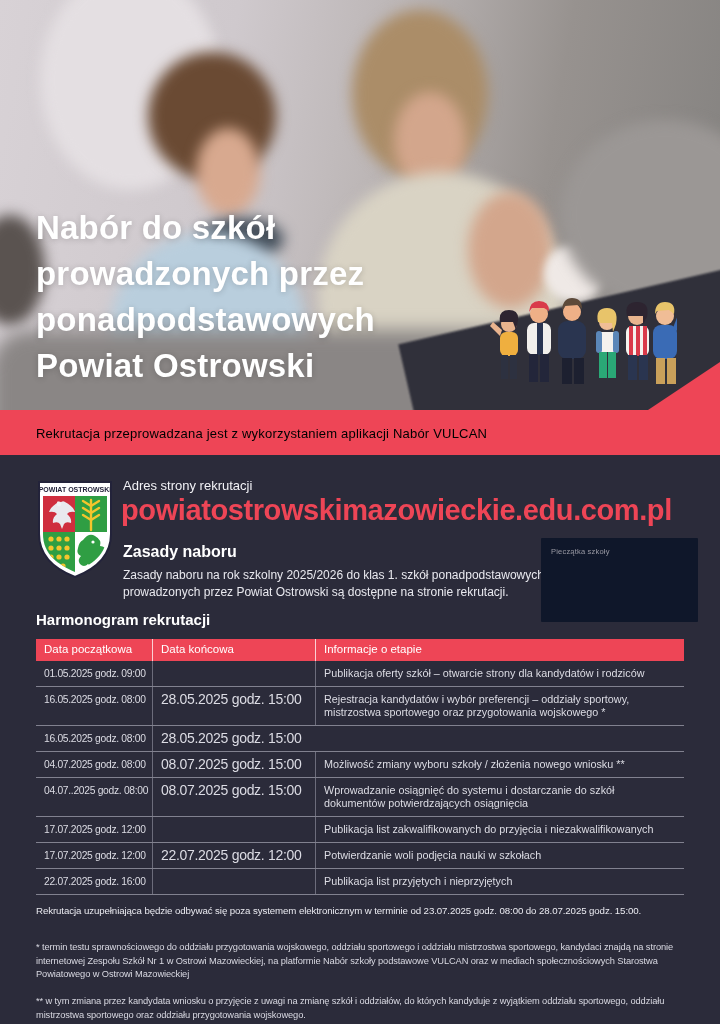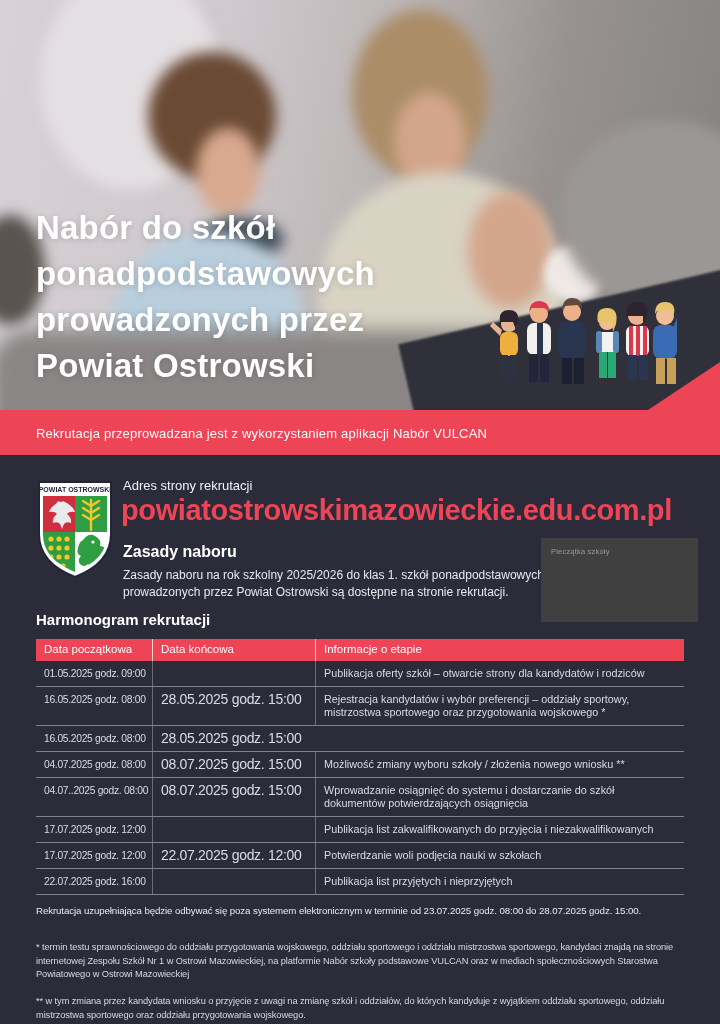--- a/index.html
+++ b/index.html
@@ -22,32 +22,32 @@
   .b-warm{left:468px;top:192px;width:84px;height:116px;background:#d3a68c;}
   .b-cup{left:544px;top:244px;width:62px;height:58px;background:#efe9e6;filter:blur(4px);}
   .b-couch{left:-10px;top:330px;width:740px;height:140px;background:#8a8685;border-radius:40px;filter:blur(9px);}
   .b-couchR{left:560px;top:120px;width:210px;height:190px;background:#9b9795;}
   .laptop{position:absolute;left:408px;top:300px;width:380px;height:130px;background:#30303a;
           transform:rotate(-13deg);filter:blur(1px);}
   .students{position:absolute;left:487px;top:292px;}
   
   .redband{position:absolute;left:0;top:355px;width:720px;height:100px;background:var(--accent);
            clip-path:polygon(0 55px,648px 55px,720px 7px,720px 100px,0 100px);}
-  .redband-text{position:absolute;left:36px;top:71px;color:#ffffff;font-size:13px;letter-spacing:.2px;}
+  .redband-text{position:absolute;left:36px;top:71px;color:#000000;font-size:13px;letter-spacing:.2px;}
   .hero-title{position:absolute;left:36px;top:205px;color:#fff;font-size:33px;font-weight:700;
               line-height:46px;letter-spacing:.2px;text-shadow:0 1px 6px rgba(0,0,0,.18);}
   .vulcan{position:absolute;left:533px;top:30px;display:flex;align-items:center;gap:8px;}
   .vulcan-word{color:#fff;font-size:25px;font-weight:700;letter-spacing:3px;}
   
   .crest{position:absolute;left:36px;top:480px;}
   .addr-label{position:absolute;left:123px;top:478px;color:#f2f2f6;font-size:13px;}
   .addr-url{position:absolute;left:121px;top:494px;color:var(--accent);font-size:29px;font-weight:700;letter-spacing:-.4px;}
   .rules-h{position:absolute;left:123px;top:543px;color:#fff;font-size:16px;font-weight:700;}
   .rules-t{position:absolute;left:123px;top:567px;width:452px;color:#e9e9ef;font-size:12px;line-height:17px;}
-  .stamp{position:absolute;left:541px;top:538px;width:157px;height:84px;background:#404040;border-radius:1px;}
+  .stamp{position:absolute;left:541px;top:538px;width:157px;height:84px;background:#0f172a;border-radius:1px;}
   .stamp-label{position:absolute;left:10px;top:9px;color:#9a9aa4;font-size:7.5px;letter-spacing:.2px;}
   .sched-h{position:absolute;left:36px;top:611px;color:#fff;font-size:15px;font-weight:700;}
   .table{position:absolute;left:36px;top:639px;width:648px;font-size:10.8px;color:#dcdce4;}
   .trow{display:flex;border-bottom:1px solid rgba(215,215,228,.5);}
   .thead{background:var(--accent);color:#fff;border-bottom:none;font-size:11.5px;}
   .thead .c{padding-top:4px;padding-bottom:5px;}
   .c{padding:6px 8px 6px 8px;box-sizing:border-box;line-height:13px;}
   .c1{width:116px;flex:none;white-space:nowrap;letter-spacing:-.3px;font-size:10.3px;}
   .c2{width:123px;flex:none;white-space:nowrap;letter-spacing:-.3px;font-size:14px;}
   .c3{flex:1;margin-left:40px;}
@@ -127,22 +127,22 @@
       <rect x="169" y="66" width="9" height="26" fill="#c9a05a"></rect>
       <rect x="180" y="66" width="9" height="26" fill="#c9a05a"></rect>
     </svg>
 
     <div class="redband">
       <div class="redband-text">Rekrutacja przeprowadzana jest z wykorzystaniem aplikacji Nabór VULCAN</div>
     </div>
 
     <div class="hero-title">
       <div>Nabór do szkół</div>
+      <div>prowadzonych przez</div>
       <div>ponadpodstawowych</div>
-      <div>prowadzonych przez</div>
       <div>Powiat Ostrowski</div>
     </div>
 
   </div>
 
   <svg class="crest" width="78" height="100" viewBox="0 0 78 100">
     <path d="M3 2 h72 v52 c0 24 -18 36 -36 43 c-18 -7 -36 -19 -36 -43 z" fill="#ffffff" stroke="#23233a" stroke-width="2"></path>
     <text x="39" y="12" text-anchor="middle" font-size="7" font-weight="bold" fill="#23233a">POWIAT OSTROWSKI</text>
     <clipPath id="crestclip">
         <path d="M7 16 h64 v38 c0 21 -16 31 -32 38 c-16 -7 -32 -17 -32 -38 z"></path>

